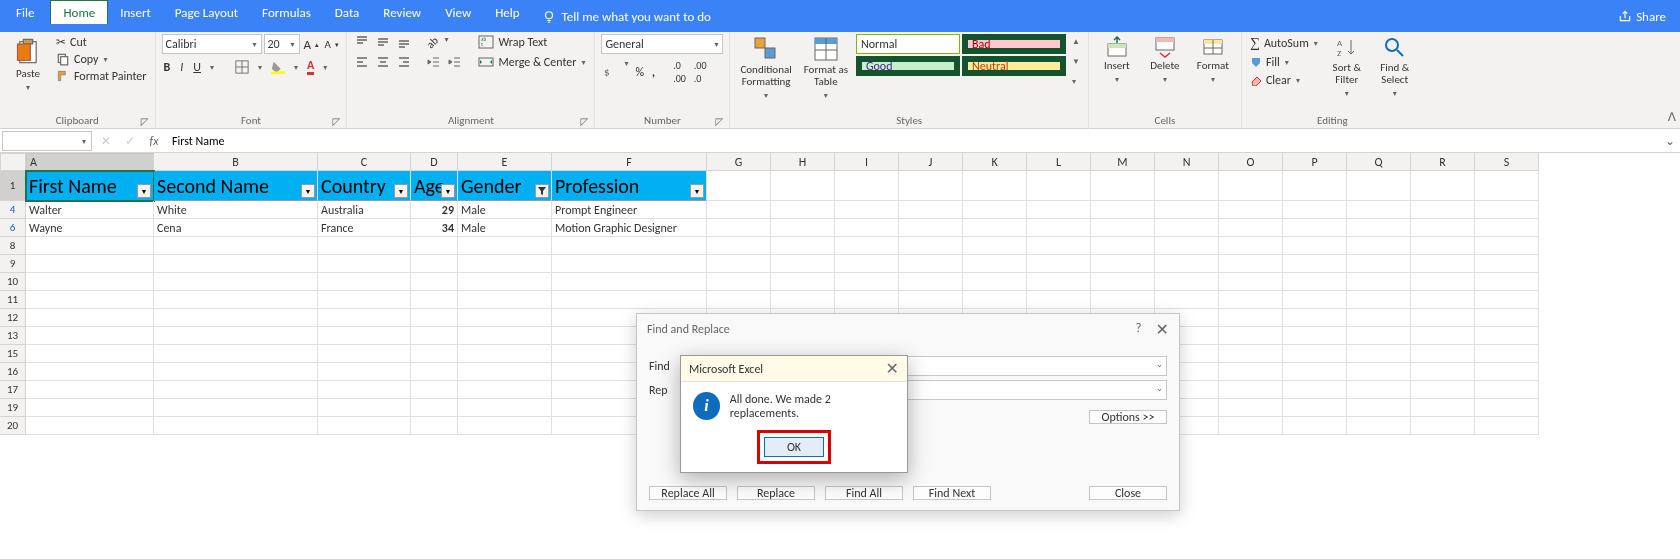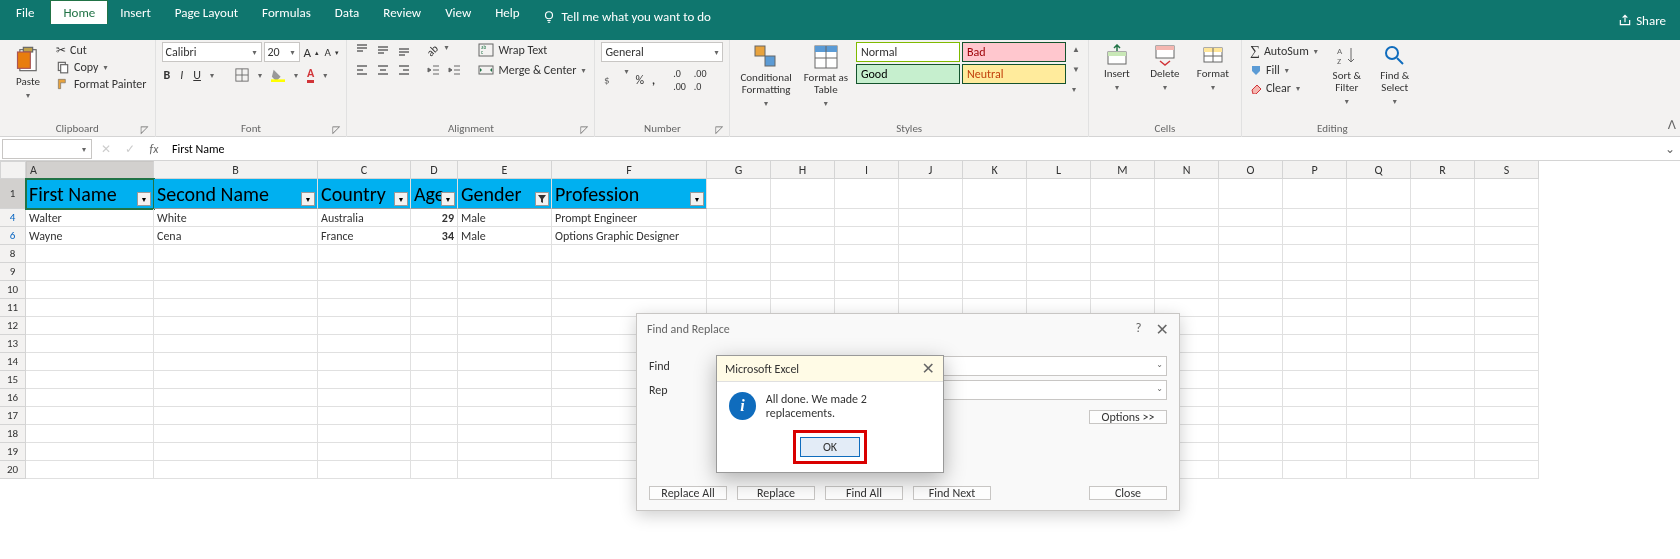--- a/index.html
+++ b/index.html
@@ -1,17 +1,17 @@
 <!DOCTYPE html>
 <html><head>
 <meta charset="utf-8">
 <style>
   * { box-sizing: border-box; font-family: "Segoe UI", Calibri, Arial, sans-serif; }
   body { margin:0; width:1680px; height:559px; background:#fff; overflow:hidden; font-size:12px; color:#333; }
-  .titlebar { height:40px; background:#0f766e; display:flex; }
+  .titlebar { height:32px; background:#3b82f6; display:flex; }
   .tabs { display:flex; align-items:flex-end; height:24px; }
   .tab { padding:4px 12px; color:#fff; font-size:13px; cursor:pointer; }
   .tab.active { background:#fff; color:#217346; border:1px solid #217346; border-bottom:none;}
   .tab.file { padding:4px 16px; }
   .tellme { display:flex; align-items:center; color:#fff; font-size:13px; margin-left:10px; gap:6px;}
   .share { margin-left:auto; color:#fff; padding:4px 14px; display:flex; align-items:center; font-size:13px; gap:4px;}
   .ribbon { height:97px; background:#f3f2f1; border-bottom:1px solid #d4d4d4; display:flex; position:relative;}
   .group { border-right:1px solid #e1e1e1; display:flex; flex-direction:column; justify-content:space-between; padding:2px 6px 0 6px; height:97px;}
   .group-body { flex:1; display:flex; align-items:flex-start; gap:4px;}
   .group-label { text-align:center; font-size:11px; color:#666; padding:2px 0; position:relative;}
@@ -19,24 +19,24 @@
   .btn-vert { display:flex; flex-direction:column; align-items:center; justify-content:center; padding:2px 4px; cursor:pointer; font-size:11px; min-width:44px; gap:2px;}
   .btn-vert .ico-lg { font-size:22px; display:block; }
   .btn-vert .lbl { font-size:11px; text-align:center; line-height:1.1; }
   .btn-row { display:flex; align-items:center; gap:4px; padding:1px 2px; cursor:pointer; font-size:12px;}
   .stack { display:flex; flex-direction:column; gap:1px; }
   .sel { border:1px solid #c8c6c4; background:#fff; height:20px; font-size:12px; padding:0 3px; display:flex; align-items:center; justify-content:space-between; }
   .dd { font-size:8px; color:#666; padding:0 1px; }
   .fontname { width:100px;}
   .fontsize { width:36px;}
   .numfmt { width:122px;}
-  .style-cell { width:104px; height:20px; border:1px solid #14532d; font-size:12px; padding:1px 4px; display:flex; align-items:center;}
+  .style-cell { width:104px; height:20px; border:6px solid #14532d; font-size:12px; padding:1px 4px; display:flex; align-items:center;}
   .style-cell.normal { background:#fff; border:1px solid #7fba00; }
   .style-cell.bad { background:#ffc7ce; color:#9c0006;}
-  .style-cell.good { background:#c6efce; color:#000000;}
+  .style-cell.good { background:#c6efce; color:#4c1d95;}
   .style-cell.neutral { background:#ffeb9c; color:#c2410c;}
   .collapse { position:absolute; right:4px; bottom:4px; font-size:12px; color:#666; cursor:pointer;}
   .formula-bar { height:24px; border-bottom:1px solid #d4d4d4; display:flex; align-items:center;}
   .namebox { width:90px; height:20px; border:1px solid #c8c6c4; margin:0 2px; display:flex; align-items:center; justify-content:flex-end; padding:0 4px; font-size:12px;}
   .fx-btn { width:24px; text-align:center; color:#666;}
   .fx-input { flex:1; height:20px; border:none; padding:0 6px; font-size:12px;}
   .fb-expand { width:20px; text-align:center; color:#666;}
   .sheet { position:relative; }
   .colheads { display:flex; height:18px; }
   .corner { width:26px; height:18px; background:#f3f2f1; border:1px solid #d4d4d4;}
@@ -59,21 +59,21 @@
   .find-dlg { left:636px; top:313px; width:544px; height:198px; background:#f9f9f9;}
   .dlg-title { height:30px; display:flex; align-items:center; justify-content:space-between; padding:0 10px; font-size:12px; color:#666;}
   .dlg-close { font-size:16px; color:#666; cursor:pointer;}
   .dlg-body { padding:8px 12px; }
   .dlg-row { display:flex; align-items:center; gap:8px; margin:4px 0;}
   .dlg-row label { width:64px; font-size:12px;}
   .dlg-input { flex:1; height:20px; border:1px solid #c8c6c4; background:#fff; position:relative;}
   .dlg-input .dd { position:absolute; right:2px; top:2px;}
   .dlg-btns { display:flex; gap:10px; position:absolute; bottom:10px; left:12px; right:12px; justify-content:flex-start;}
   .dlg-btn { min-width:78px; height:14px; border:1px solid #c8c6c4; background:#fdfdfd; font-size:12px; display:flex; align-items:center; justify-content:center; cursor:pointer; padding:0 8px;}
-  .msg-dlg { left:716px; top:355px; width:228px; height:118px; background:#fff; border:1px solid #999; box-shadow:0 6px 20px rgba(0,0,0,.3);}
+  .msg-dlg { left:680px; top:355px; width:228px; height:118px; background:#fff; border:1px solid #999; box-shadow:0 6px 20px rgba(0,0,0,.3);}
   .msg-title { height:26px; background:#fffbe6; border-bottom:1px solid #e0e0e0; display:flex; align-items:center; justify-content:space-between; padding:0 8px; font-size:12px;}
   .msg-body { display:flex; align-items:center; gap:10px; padding:10px 12px; font-size:12px;}
   .info-ico { width:28px; height:28px; border-radius:50%; background:#0f6cbd; color:#fff; display:flex; align-items:center; justify-content:center; font-family:Georgia,serif; font-style:italic; font-weight:bold; font-size:16px;}
   .msg-btns { display:flex; justify-content:center; padding-bottom:8px;}
   .ok-btn { width:60px; height:20px; border:1px solid #0f6cbd; background:#e3ecf7; font-size:12px; display:flex; align-items:center; justify-content:center;}
   .ok-hl { border:3px solid #d90000; padding:4px;}
   .help-ico { font-size:13px; color:#666; cursor:pointer;}
   svg { display:block;}
 </style>
 </head>
@@ -542,21 +542,21 @@
         <div class="cell cR"></div>
         <div class="cell cS"></div>
       </div>
       <div class="row">
         <div class="rh filtblue">6</div>
         <div class="cell cA">Wayne</div>
         <div class="cell cB">Cena</div>
         <div class="cell cC">France</div>
         <div class="cell cD num">34</div>
         <div class="cell cE">Male</div>
-        <div class="cell cF">Options Graphic Designer</div>
+        <div class="cell cF">Motion Graphic Designer</div>
         <div class="cell cG"></div>
         <div class="cell cH"></div>
         <div class="cell cI"></div>
         <div class="cell cJ"></div>
         <div class="cell cK"></div>
         <div class="cell cL"></div>
         <div class="cell cM"></div>
         <div class="cell cN"></div>
         <div class="cell cO"></div>
         <div class="cell cP"></div>
@@ -692,42 +692,20 @@
         <div class="cell cL"></div>
         <div class="cell cM"></div>
         <div class="cell cN"></div>
         <div class="cell cO"></div>
         <div class="cell cP"></div>
         <div class="cell cQ"></div>
         <div class="cell cR"></div>
         <div class="cell cS"></div>
       </div>
       <div class="row">
-        <div class="rh">14</div>
-        <div class="cell cA"></div>
-        <div class="cell cB"></div>
-        <div class="cell cC"></div>
-        <div class="cell cD"></div>
-        <div class="cell cE"></div>
-        <div class="cell cF"></div>
-        <div class="cell cG"></div>
-        <div class="cell cH"></div>
-        <div class="cell cI"></div>
-        <div class="cell cJ"></div>
-        <div class="cell cK"></div>
-        <div class="cell cL"></div>
-        <div class="cell cM"></div>
-        <div class="cell cN"></div>
-        <div class="cell cO"></div>
-        <div class="cell cP"></div>
-        <div class="cell cQ"></div>
-        <div class="cell cR"></div>
-        <div class="cell cS"></div>
-      </div>
-      <div class="row">
         <div class="rh">15</div>
         <div class="cell cA"></div>
         <div class="cell cB"></div>
         <div class="cell cC"></div>
         <div class="cell cD"></div>
         <div class="cell cE"></div>
         <div class="cell cF"></div>
         <div class="cell cG"></div>
         <div class="cell cH"></div>
         <div class="cell cI"></div>
@@ -759,42 +737,20 @@
         <div class="cell cM"></div>
         <div class="cell cN"></div>
         <div class="cell cO"></div>
         <div class="cell cP"></div>
         <div class="cell cQ"></div>
         <div class="cell cR"></div>
         <div class="cell cS"></div>
       </div>
       <div class="row">
         <div class="rh">17</div>
-        <div class="cell cA"></div>
-        <div class="cell cB"></div>
-        <div class="cell cC"></div>
-        <div class="cell cD"></div>
-        <div class="cell cE"></div>
-        <div class="cell cF"></div>
-        <div class="cell cG"></div>
-        <div class="cell cH"></div>
-        <div class="cell cI"></div>
-        <div class="cell cJ"></div>
-        <div class="cell cK"></div>
-        <div class="cell cL"></div>
-        <div class="cell cM"></div>
-        <div class="cell cN"></div>
-        <div class="cell cO"></div>
-        <div class="cell cP"></div>
-        <div class="cell cQ"></div>
-        <div class="cell cR"></div>
-        <div class="cell cS"></div>
-      </div>
-      <div class="row">
-        <div class="rh">18</div>
         <div class="cell cA"></div>
         <div class="cell cB"></div>
         <div class="cell cC"></div>
         <div class="cell cD"></div>
         <div class="cell cE"></div>
         <div class="cell cF"></div>
         <div class="cell cG"></div>
         <div class="cell cH"></div>
         <div class="cell cI"></div>
         <div class="cell cJ"></div>

